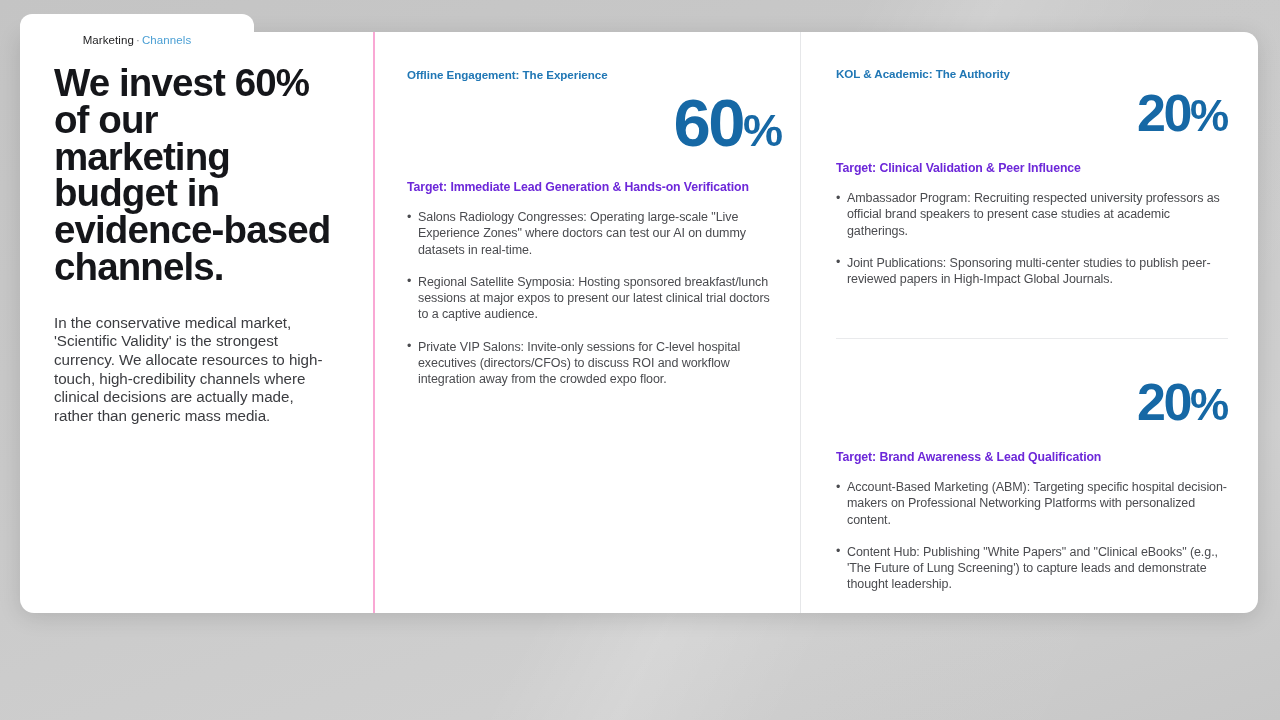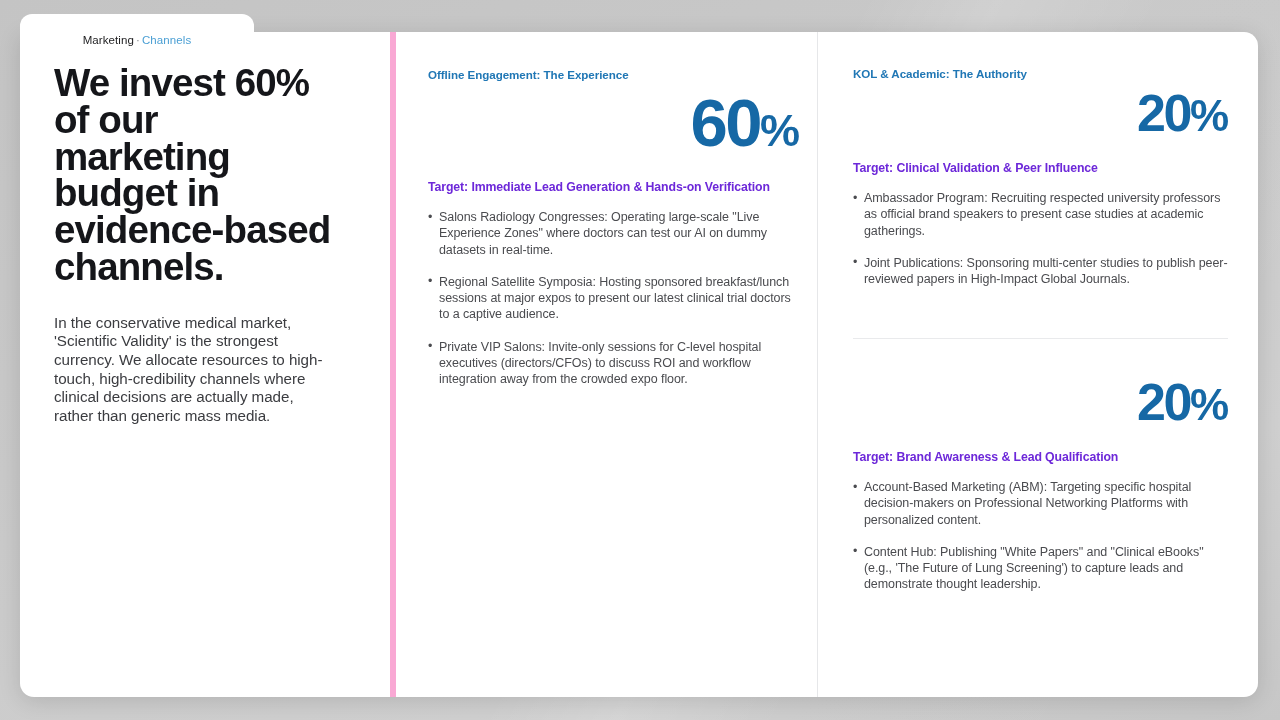--- a/index.html
+++ b/index.html
@@ -47,21 +47,21 @@
   #tab .tab-primary { color: #1d1d1f; }
   #tab .tab-sep { color: #8b8b8f; padding: 0 2px; }
   #tab .tab-secondary { color: #4a9fd4; }
 
   
   #card {
     position: absolute;
     left: 20px;
     top: 32px;
     width: 1238px;
-    height: 665px;
+    height: 581px;
     background: #ffffff;
     border-radius: 0 14px 14px 14px;
     box-shadow: 0 4px 22px rgba(0,0,0,0.13);
     z-index: 2;
     overflow: hidden;
   }
 
   #card-inner {
     position: absolute;
     inset: 0;
@@ -87,23 +87,22 @@
   #lede {
     font-size: 15.2px;
     line-height: 18.6px;
     color: #3b3c40;
     letter-spacing: -0.05px;
   }
 
   
   #col-mid {
     flex: 0 0 427px;
-    border-left: 6px solid #f9a8d4;
+    border-left: 2px solid #f9a8d4;
     padding: 36px 18px 0 32px;
-    margin-left: 17px;
   }
 
   
   #col-right {
     flex: 1 1 auto;
     border-left: 1px solid #e6e7e9;
     display: flex;
     flex-direction: column;
     padding-left: 35px;
     padding-right: 30px;

